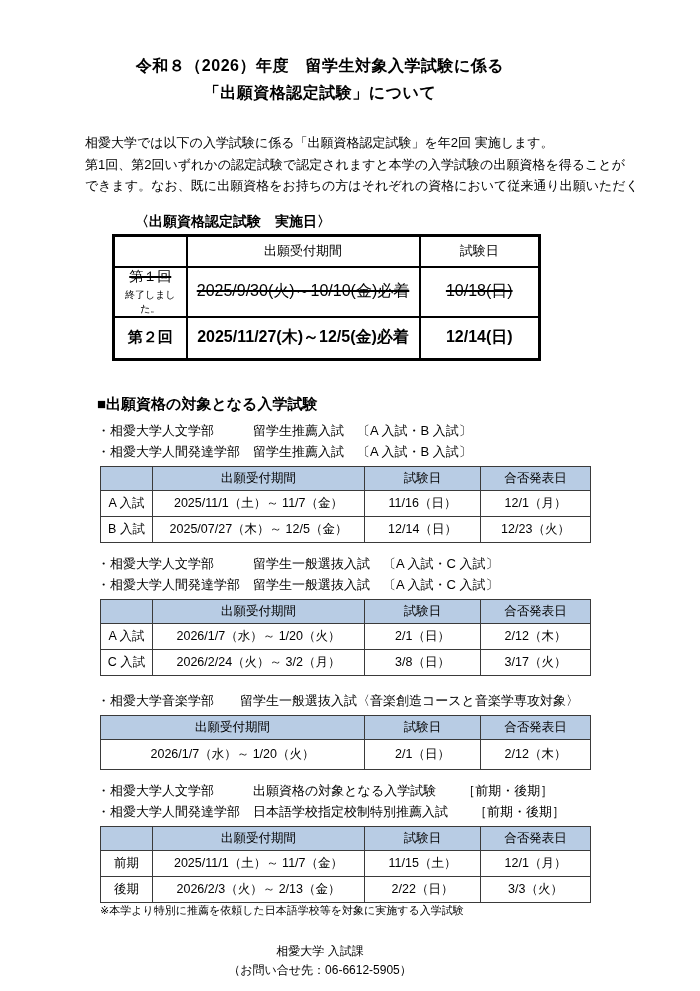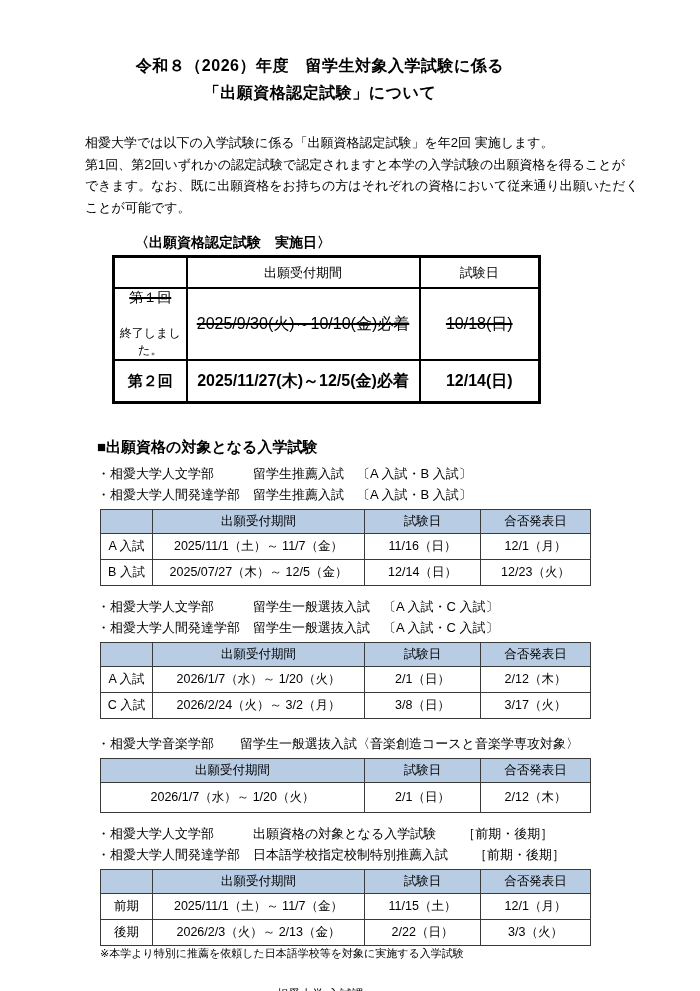--- a/index.html
+++ b/index.html
@@ -22,21 +22,21 @@
   .t1 { margin-left: 112px; border: 3px solid #000; }
   .t1 td { border: 2px solid #000; text-align: center; vertical-align: middle; padding: 0; }
   .t1 .c1 { width: 73px; } .t1 .c2 { width: 233px; } .t1 .c3 { width: 120px; }
   .t1 .head td { height: 29px; font-size: 13px; }
   .t1 .r1 td { height: 45px; }
   .t1 .r2 td { height: 40px; font-size: 16px; font-weight: 700; }
   .t1 .r2 .lbl { font-size: 15px; }
   .strike { text-decoration: line-through; text-decoration-thickness: 1.5px; }
   .r1text { font-size: 16px; }
   .r1label { font-size: 14px; }
-  .r1note { font-size: 12px; text-decoration: none; margin-top: 18px; }
+  .r1note { font-size: 10px; text-decoration: none; margin-top: 2px; }
 
   .sec-heading { margin: 34px 0 0 97px; font-size: 15px; font-weight: 700; }
 
   .bullets { margin-left: 97px; font-size: 13px; line-height: 21px; white-space: nowrap; }
   .mt6  { margin-top: 6px; }
   .mt10 { margin-top: 10px; }
   .mt14 { margin-top: 14px; }
 
   
   .t2 { margin: 4px 0 0 100px; }
@@ -58,21 +58,20 @@
 
   <div class="title">
     <div>令和８（2026）年度　留学生対象入学試験に係る</div>
     <div>「出願資格認定試験」について</div>
   </div>
 
   <div class="intro">
     <div>相愛大学では以下の入学試験に係る「出願資格認定試験」を年2回 実施します。</div>
     <div>第1回、第2回いずれかの認定試験で認定されますと本学の入学試験の出願資格を得ることが</div>
     <div>できます。なお、既に出願資格をお持ちの方はそれぞれの資格において従来通り出願いただく</div>
-    <div>ことが可能です。</div>
   </div>
 
   <div class="caption">〈出願資格認定試験　実施日〉</div>
 
   <table class="t1">
     <colgroup>
         <col class="c1">
         <col class="c2">
         <col class="c3">
       </colgroup>

